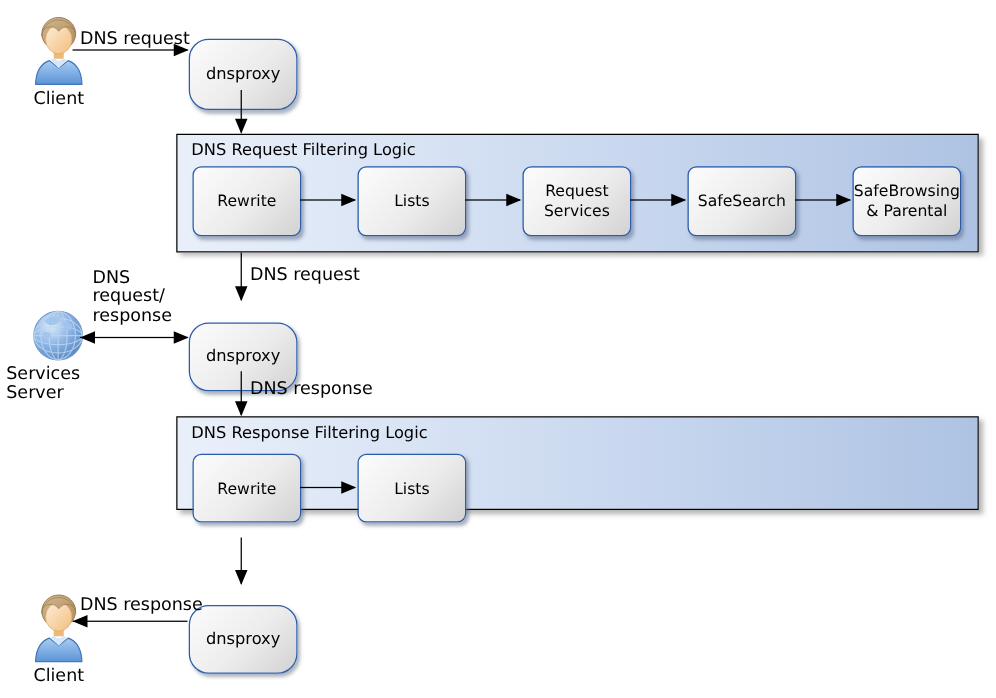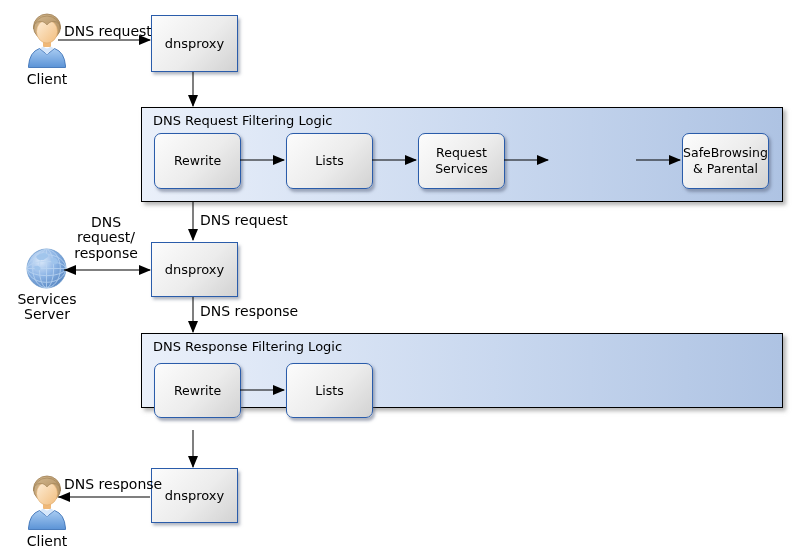--- a/index.html
+++ b/index.html
@@ -4,45 +4,45 @@
 <style>
   html,body{margin:0;padding:0;background:#ffffff;}
   #canvas{
     position:relative;width:797px;height:558px;background:#ffffff;
     font-family:"DejaVu Sans","Liberation Sans",sans-serif;color:#000;
     overflow:hidden;
   }
   
   .node{
     position:absolute;box-sizing:border-box;
-    border:1.5px solid #2a5caa;border-radius:0;
+    border:1.5px solid #2a5caa;border-radius:16px;
     background:linear-gradient(135deg,#fcfcfc 0%,#ececec 55%,#d2d2d2 100%);
     box-shadow:2px 2.5px 3px rgba(110,120,140,.55);
     display:flex;align-items:center;justify-content:center;
-    font-size:13px;text-align:right;
+    font-size:13px;text-align:right;margin-top:16px;
   }
   
   .container-box{
     position:absolute;box-sizing:border-box;
     border:1.5px solid #000;
     background:linear-gradient(90deg,#eaf0fa 0%,#c9d8ef 55%,#aec3e3 100%);
     box-shadow:3px 3px 4px rgba(140,140,140,.65);
   }
   .container-title{position:absolute;left:11px;top:5px;font-size:13px;white-space:nowrap;}
   .step{
     position:absolute;box-sizing:border-box;
     border:1.5px solid #2a5caa;border-radius:7px;
     background:linear-gradient(135deg,#fcfcfc 0%,#ececec 55%,#d2d2d2 100%);
     box-shadow:2px 2.5px 3px rgba(90,100,125,.5);
     display:flex;align-items:center;justify-content:center;
     font-size:12.5px;line-height:1.25;text-align:center;padding:1px;
   }
   
   .lbl{position:absolute;font-size:14px;white-space:nowrap;}
-  .lbl.multi{white-space:pre-line;text-align:center;line-height:1.1;}
+  .lbl.multi{white-space:pre-line;text-align:left;line-height:1.1;}
   
   .arrow{position:absolute;}
   .arrow.h{height:12px;}
   .arrow.v{width:12px;}
   .line-h{position:absolute;left:0;right:1px;top:50%;height:0;border-top:1.6px solid #000;transform:translateY(-50%);}
   .line-v{position:absolute;top:0;bottom:1px;left:50%;width:0;border-left:1.6px solid #000;transform:translateX(-50%);}
   .ah-r{position:absolute;right:0;top:50%;transform:translateY(-50%);width:0;height:0;
         border-top:5px solid transparent;border-bottom:5px solid transparent;border-left:12px solid #000;}
   .ah-l{position:absolute;left:0;top:50%;transform:translateY(-50%);width:0;height:0;
         border-top:5px solid transparent;border-bottom:5px solid transparent;border-right:12px solid #000;}
@@ -118,20 +118,21 @@
   <div class="arrow v" style="left:187px;top:72px;height:35px">
     <div class="line-v"></div>
     <div class="ah-d"></div>
   </div>
 
   <div class="container-box" style="left:141px;top:107px;width:642px;height:95px">
     <div class="container-title">DNS Request Filtering Logic</div>
     <div class="step" style="left:12px;top:25px;width:87px;height:56px">Rewrite</div>
     <div class="step" style="left:144px;top:25px;width:87px;height:56px">Lists</div>
     <div class="step" style="left:276px;top:25px;width:87px;height:56px">Request Services</div>
+    <div class="step" style="left:408px;top:25px;width:87px;height:56px">SafeSearch</div>
     <div class="step" style="left:540px;top:25px;width:87px;height:56px">SafeBrowsing &amp; Parental</div>
   </div>
 
   <div class="arrow h" style="left:240px;top:154px;width:45px">
     <div class="line-h"></div>
       <div class="ah-r"></div>
   </div>
   <div class="arrow h" style="left:372px;top:154px;width:45px">
     <div class="line-h"></div>
       <div class="ah-r"></div>

